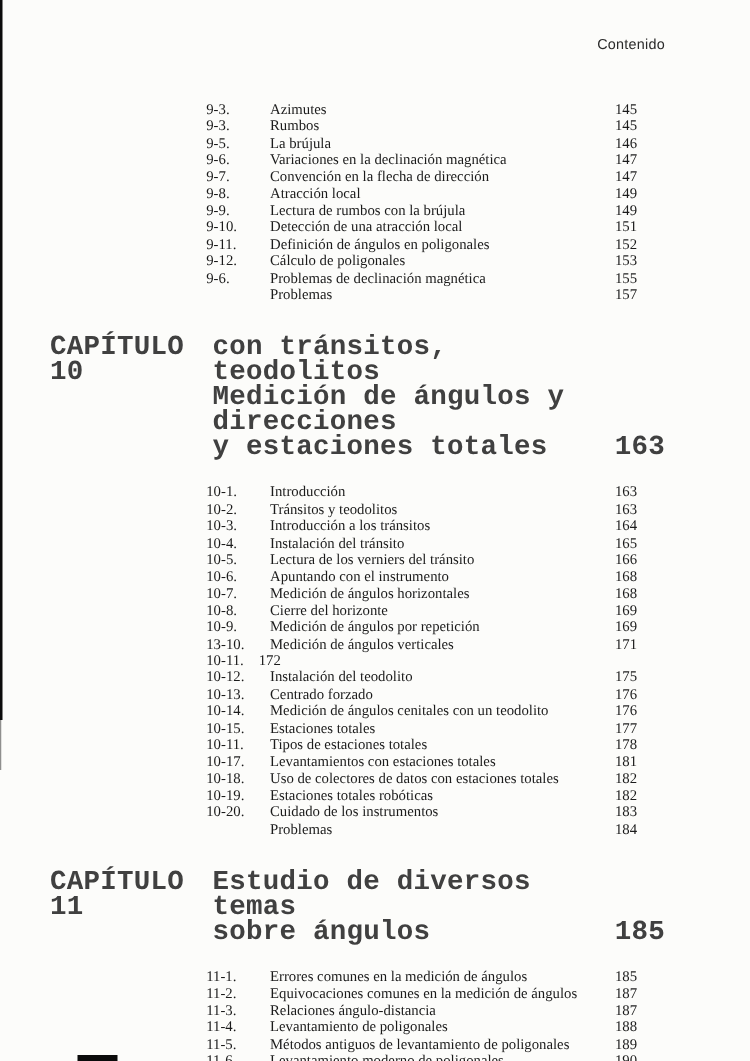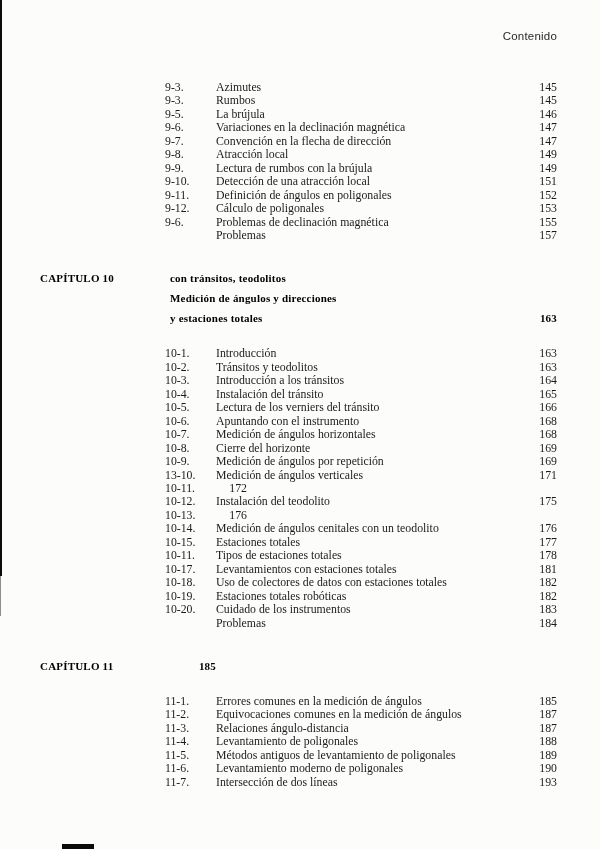--- a/index.html
+++ b/index.html
@@ -1,36 +1,36 @@
 <!DOCTYPE html>
 <html><head>
 <meta charset="utf-8">
 <style>
   html,body{margin:0;padding:0}
   body{
     width:600px;height:849px;overflow:hidden;position:relative;
     background:#fcfcfa;color:#1b1b1b;
     font-family:"Liberation Serif",serif;
   }
-  .page{position:absolute;inset:0;padding:30px 43px 0 40px;box-sizing:border-box}
+  .page{position:absolute;inset:0;padding:30px 68px 0 40px;box-sizing:border-box}
   .header{
     text-align:right;
     font-family:"Liberation Sans",sans-serif;
     font-size:11.5px;line-height:13px;color:#2a2a2a;letter-spacing:.2px;
   }
   #toc-sections > .entries:first-child{margin-top:38px}
   .entries{margin-left:125px}
   .row{display:flex;font-size:11.8px;line-height:13.45px}
   .num{width:42px;flex:none;white-space:nowrap}
   .title{flex:1;padding-left:9px;white-space:nowrap;overflow:hidden}
-  .pnum{width:40px;flex:none;text-align:right}
+  .pnum{width:40px;flex:none;}
   .chapter{
     display:flex;
-    font-family:Liberation Serif, serif;font-weight:bold;
-    font-size:11px;line-height:20px;color:#000000;
+    font-family:Liberation Mono, monospace;font-weight:bold;
+    font-size:22px;line-height:20px;color:#404040;
     margin:26px 0 19px 0;letter-spacing:.2px;
   }
   .ch-label{width:130px;flex:none}
   .ch-title{flex:1}
   .ch-page{width:46px;flex:none;text-align:right;align-self:flex-end}
   
   .scan-left{position:absolute;left:0;top:0;width:2px;height:576px;background:#0b0b0b}
   .scan-left:after{content:"";position:absolute;left:0;top:576px;width:1px;height:40px;background:rgba(10,10,10,.45)}
   .scan-bottom{position:absolute;left:62px;bottom:0;width:32px;height:5px;background:#0b0b0b}
 </style>
@@ -169,20 +169,21 @@
           <span class="num">10-11.</span>
           <span class="pnum">172</span>
         </div>
         <div class="row">
           <span class="num">10-12.</span>
           <span class="title">Instalación del teodolito</span>
           <span class="pnum">175</span>
         </div>
         <div class="row">
           <span class="num">10-13.</span>
+          <span class="title">Centrado forzado</span>
           <span class="pnum">176</span>
         </div>
         <div class="row">
           <span class="num">10-14.</span>
           <span class="title">Medición de ángulos cenitales con un teodolito</span>
           <span class="pnum">176</span>
         </div>
         <div class="row">
           <span class="num">10-15.</span>
           <span class="title">Estaciones totales</span>
@@ -214,20 +215,24 @@
           <span class="pnum">183</span>
         </div>
         <div class="row">
           <span class="num"></span>
           <span class="title">Problemas</span>
           <span class="pnum">184</span>
         </div>
       </div>
       <div class="chapter">
         <div class="ch-label">CAPÍTULO 11</div>
+        <div class="ch-title">
+          <div>Estudio de diversos temas</div>
+          <div>sobre ángulos</div>
+        </div>
         <div class="ch-page">185</div>
       </div>
       <div class="entries">
         <div class="row">
           <span class="num">11-1.</span>
           <span class="title">Errores comunes en la medición de ángulos</span>
           <span class="pnum">185</span>
         </div>
         <div class="row">
           <span class="num">11-2.</span>

